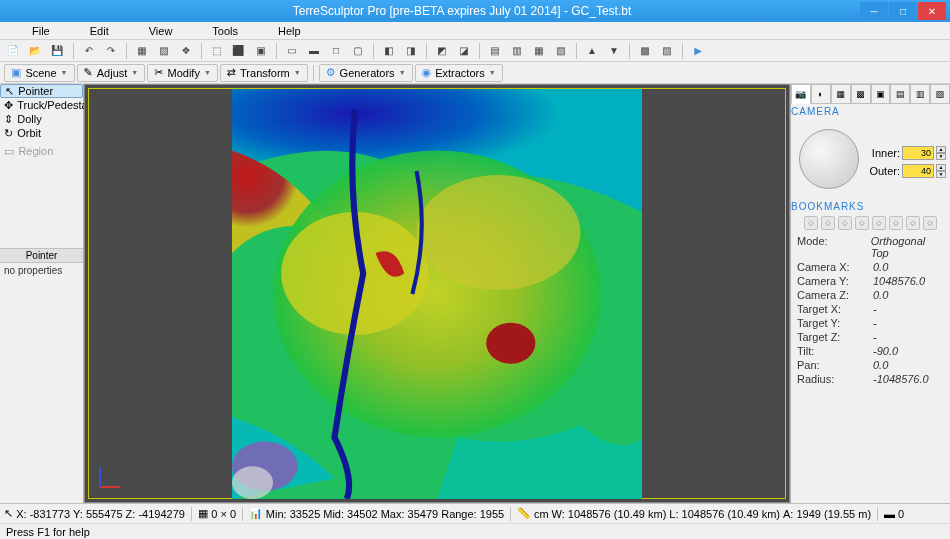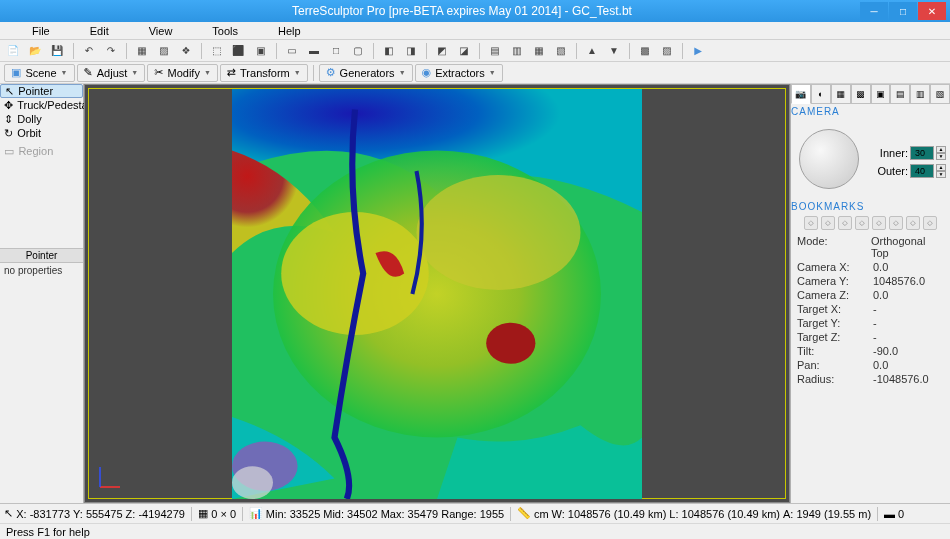--- a/index.html
+++ b/index.html
@@ -41,43 +41,43 @@
   
   .rightpanel { width:160px; background:#f0f0f0; border-left:1px solid #b0b0b0; display:flex; flex-direction:column; overflow:hidden; }
   .tabrow { display:flex; height:20px; background:#e4e4e4; border-bottom:1px solid #c0c0c0; }
   .tab { width:20px; height:20px; border:1px solid #c0c0c0; background:#f0f0f0; display:flex; align-items:center; justify-content:center; font-size:9px; }
   .tab.act { background:#fff; border-bottom-color:#fff; }
   .sectionhdr { color:#2a7fd4; font-size:10px; padding:2px 0; letter-spacing:1px; }
   .camerawidget { height:80px; display:flex; padding:4px; gap:6px;align-items:center; }
   .trackball { width:60px; height:60px; border-radius:50%; background:radial-gradient(circle at 35% 35%, #f8f8f8, #c8c8c8); border:1px solid #a0a0a0; margin:4px; }
   .caminputs { flex:1; display:flex; flex-direction:column; gap:4px; padding-top:6px; font-size:10px; }
   .caminputs .row { display:flex; align-items:center; gap:2px; justify-content:flex-end; }
-  .spinbox { width:24px; height:14px; border:1px solid #a0a0a0; background:#0f766e; font-size:9px; text-align:right; padding-right:8px; }
+  .spinbox { width:32px; height:14px; border:1px solid #a0a0a0; background:#fde047; font-size:9px; text-align:right; padding-right:2px; }
   .spinbtns { display:flex; flex-direction:column; }
   .spinb { width:10px; height:7px; border:1px solid #a0a0a0; background:#e8e8e8; font-size:5px; line-height:5px; text-align:center; }
   .bookmarkrow { display:flex; justify-content:center; gap:3px; padding:2px 0; }
   .bmicon { width:14px; height:14px; border:1px solid #c0c0c0; background:#e8e8e8; border-radius:2px; font-size:7px; display:flex; align-items:center; justify-content:center; color:#888; }
   .infolist { padding:2px 6px; font-size:10px; }
   .infolist .irow { display:flex; padding:1px 0; }
   .infolist .ilabel { width:76px; color:#333; }
-  .infolist .ival { color:#333; }
+  .infolist .ival { color:#333;font-style:italic; }
   
   .statusbar { height:20px; background:#f0f0f0; border-top:1px solid #c0c0c0; display:flex; align-items:center; padding:0 4px; font-size:10px; gap:6px; }
   .sbgroup { display:flex; align-items:center; gap:3px; }
   .sbsep { width:1px; height:14px; background:#c0c0c0; }
   
   .statusbar2 { height:16px; background:#f0f0f0; border-top:1px solid #d8d8d8; display:flex; align-items:center; padding:0 6px; font-size:10px; justify-content:space-between; }
   .sb2right { display:flex; gap:18px; }
 </style>
 </head>
 <body>
 
 <div class="titlebar">
   <div style="width:60px"></div>
-  <div class="title">TerreSculptor Pro [pre-BETA expires May 01 2014] - GC_Test.bt</div>
+  <div class="title">TerreSculptor Pro [pre-BETA expires July 01 2014] - GC_Test.bt</div>
   <div class="winbtns">
     <div class="winbtn">─</div>
     <div class="winbtn max">□</div>
     <div class="winbtn close">✕</div>
   </div>
 </div>
 
 <div class="menubar">
   <span class="menuitem">File</span>
   <span class="menuitem">Edit</span>

